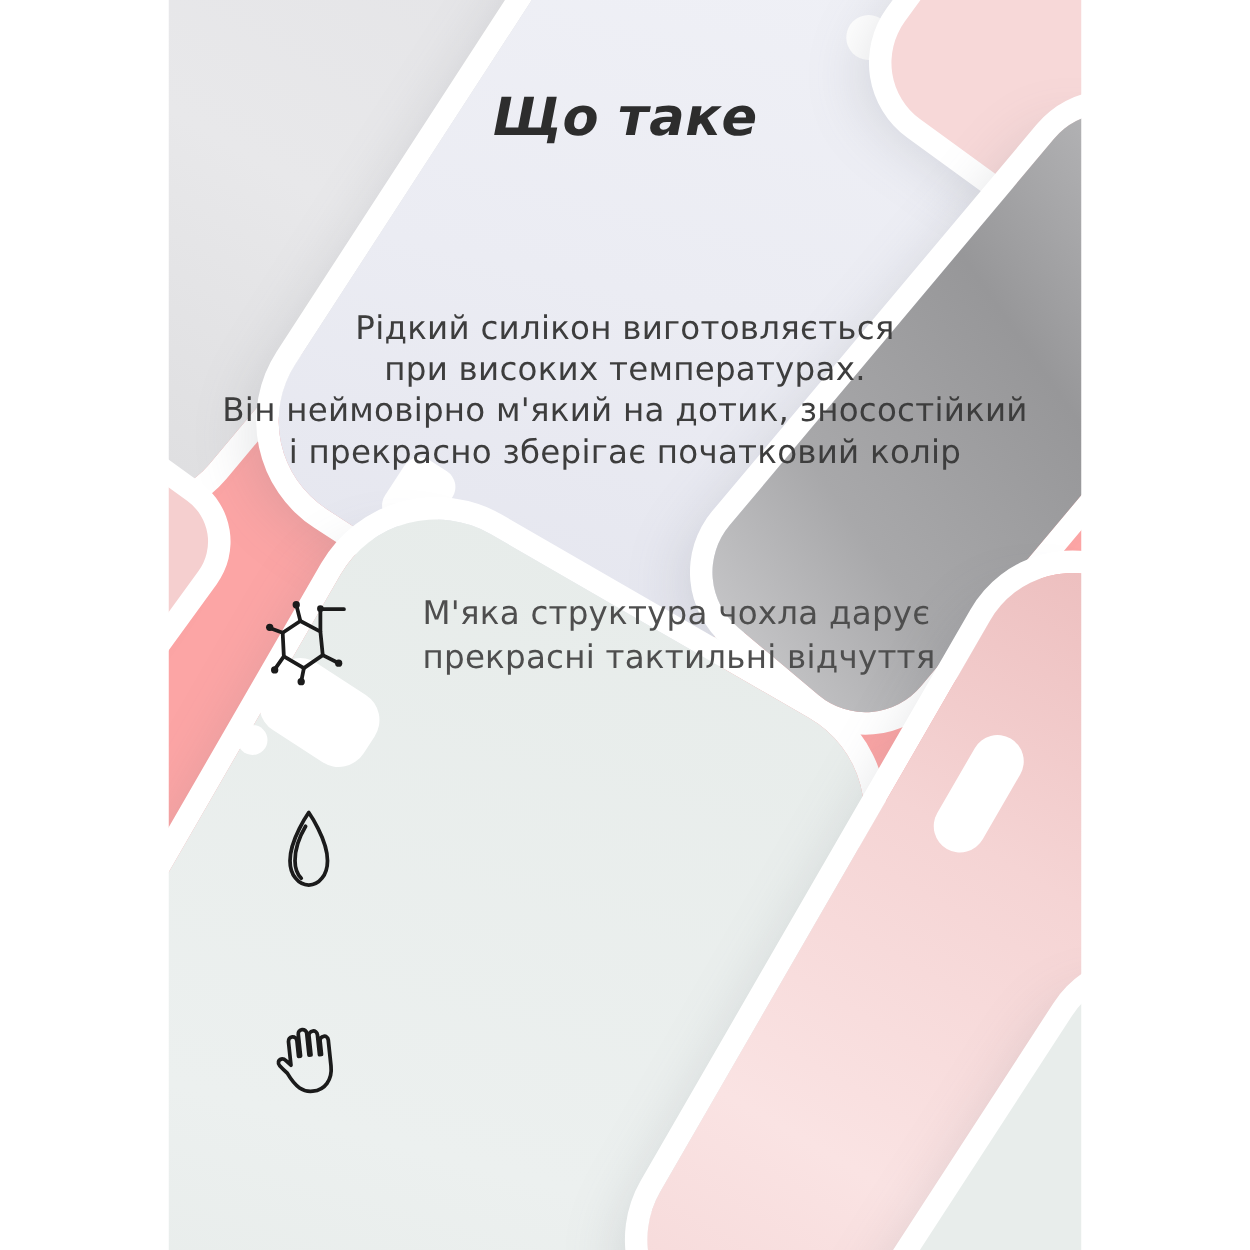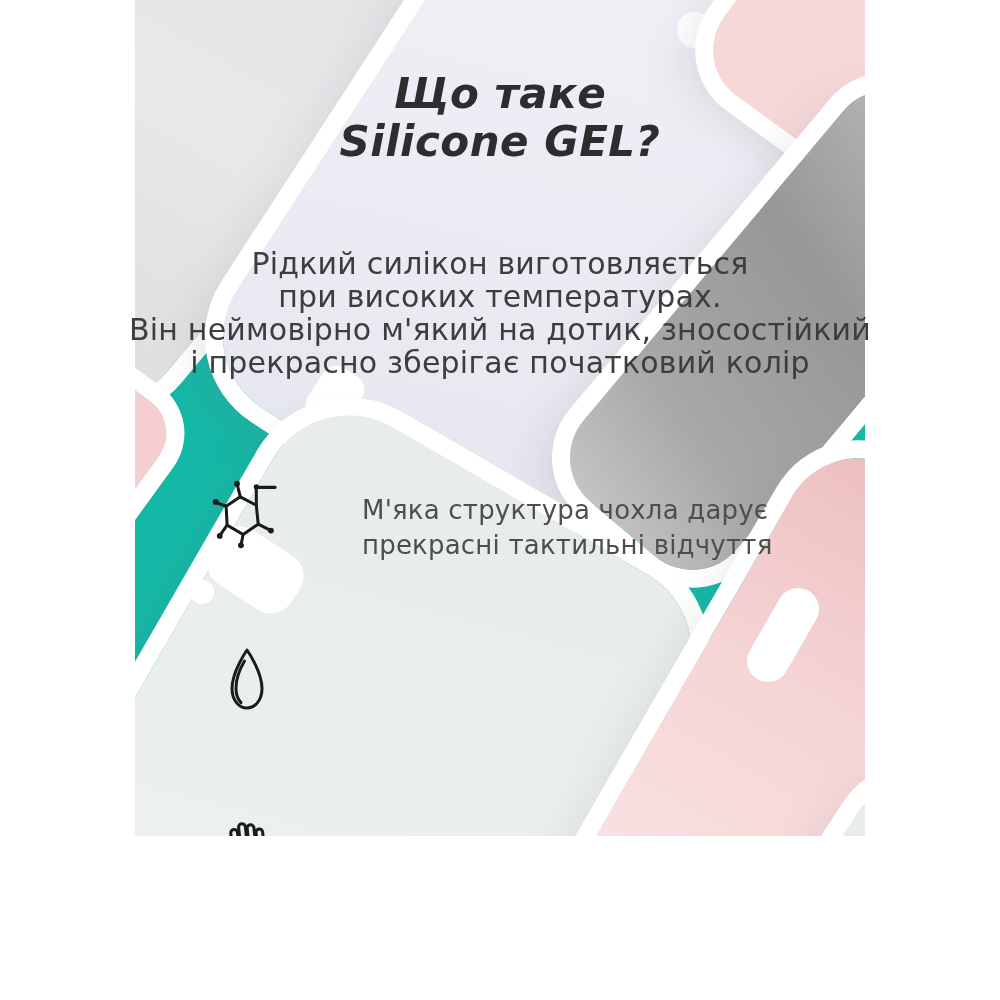--- a/index.html
+++ b/index.html
@@ -1,18 +1,18 @@
 <!DOCTYPE html>
 <html><head>
 <meta charset="utf-8">
 <style>
   html,body{margin:0;padding:0;background:#ffffff;}
   .canvas{
-    position:relative;width:1000px;height:836px;margin:0 auto;
-    background:#14b8a6;overflow:hidden;
+    position:relative;width:1000px;height:1000px;margin:0 auto;
+    background:#fca5a5;overflow:hidden;
     font-family:"DejaVu Sans",sans-serif;
   }
   
   .case{position:absolute;border-radius:80px;
         box-shadow:0 0 0 18px #ffffff, -18px 26px 48px -8px rgba(110,112,122,0.22);}
   .case-gray-tl{left:20px;top:-230px;width:340px;height:620px;border-radius:72px;
         background:linear-gradient(170deg,#e3e3e6 0%,#e8e8ea 55%,#dddddf 100%);
         transform:rotate(40deg);}
   .case-lavender-top{left:360px;top:-210px;width:400px;height:740px;border-radius:84px;
         background:linear-gradient(160deg,#f2f3f8 0%,#ebecf3 60%,#e4e5ee 100%);
@@ -40,25 +40,25 @@
   .cut-pink-slot{left:762px;top:584px;width:42px;height:102px;border-radius:22px;transform:rotate(30deg);}
   .margin-bar{position:absolute;top:0;height:1000px;background:#ffffff;z-index:5;}
   .margin-left{left:0;width:135px;}
   .margin-right{left:865px;width:135px;}
   
   .content{position:absolute;inset:0;z-index:10;}
   .title{position:absolute;left:0;right:0;top:70px;text-align:center;
          font-weight:800;font-style:italic;font-size:42px;line-height:48px;
          color:#2d2d2d;letter-spacing:0.5px;}
   .intro{position:absolute;left:0;right:0;top:247px;text-align:center;
-         font-size:30px;line-height:33px;color:#3d3d3d;letter-spacing:0.2px;
+         font-size:26px;line-height:33px;color:#3d3d3d;letter-spacing:0.2px;
          white-space:pre-line;}
   .feature-text{position:absolute;left:338px;font-size:26px;line-height:35px;
          color:#4e4e4e;letter-spacing:0.2px;white-space:pre-line;}
-  .ft-1{top:493px;margin-left:24px;} .ft-2{top:650px;} .ft-3{top:820px;}
+  .ft-1{top:474px;} .ft-2{top:650px;} .ft-3{top:820px;}
   .icon{position:absolute;}
   .icon svg{display:block;}
   .ic-1{left:212px;top:471px;}
   .ic-2{left:224px;top:645px;}
   .ic-3{left:216px;top:819px;transform:rotate(-6deg);}
 </style>
 </head>
 <body>
 
 <div class="canvas">
@@ -78,21 +78,20 @@
     <div class="case case-mint-br"></div>
     <div class="case case-pink-left"></div>
     <div class="margin-bar margin-left"></div>
     <div class="margin-bar margin-right"></div>
   </div>
 
   <div class="content">
 
     <div class="title">
       <div>Що таке</div>
-      <div>Silicone GEL?</div>
     </div>
 
     <div class="intro">Рідкий силікон виготовляється
 при високих температурах.
 Він неймовірно м'який на дотик, зносостійкий
 і прекрасно зберігає початковий колір</div>
 
     <div class="icon ic-1">
       <svg width="66" height="78" viewBox="0 0 70 82" fill="none" stroke="#1b1b1b" stroke-width="3.2" stroke-linecap="round" stroke-linejoin="round">
         <path d="M30 27 L47 36 L49 56 L33 67 L16 57 L15 37 Z"></path>

